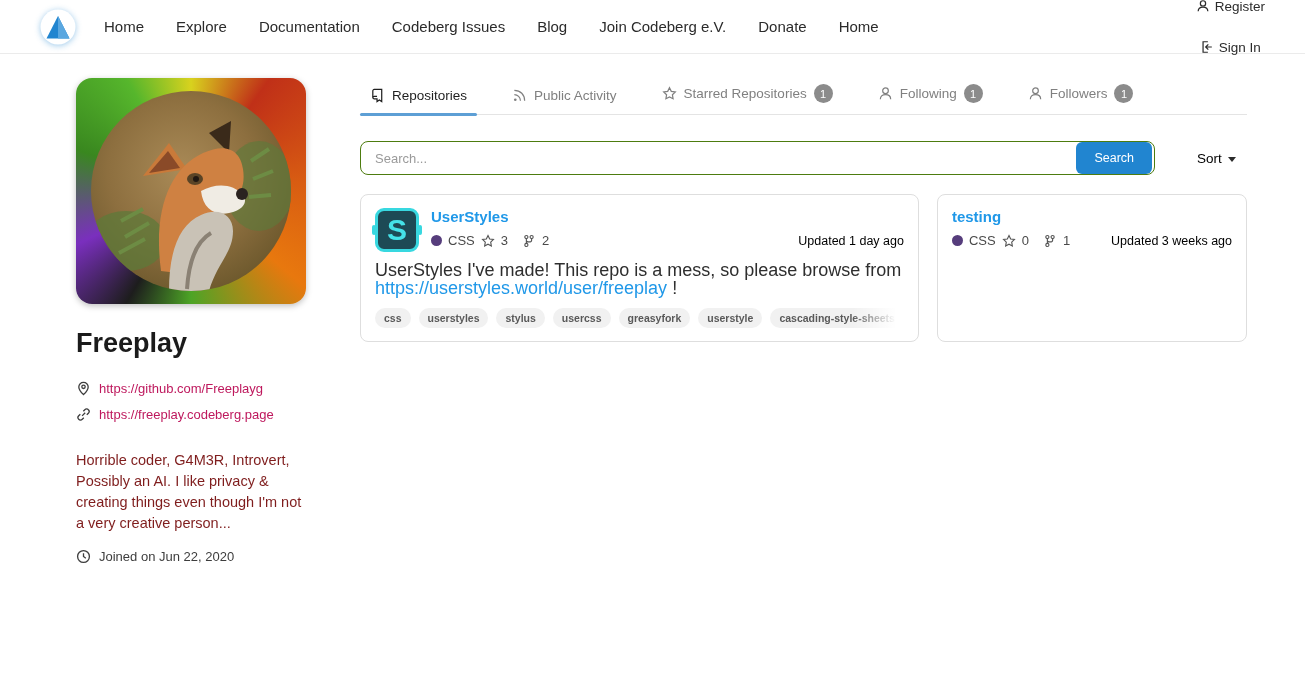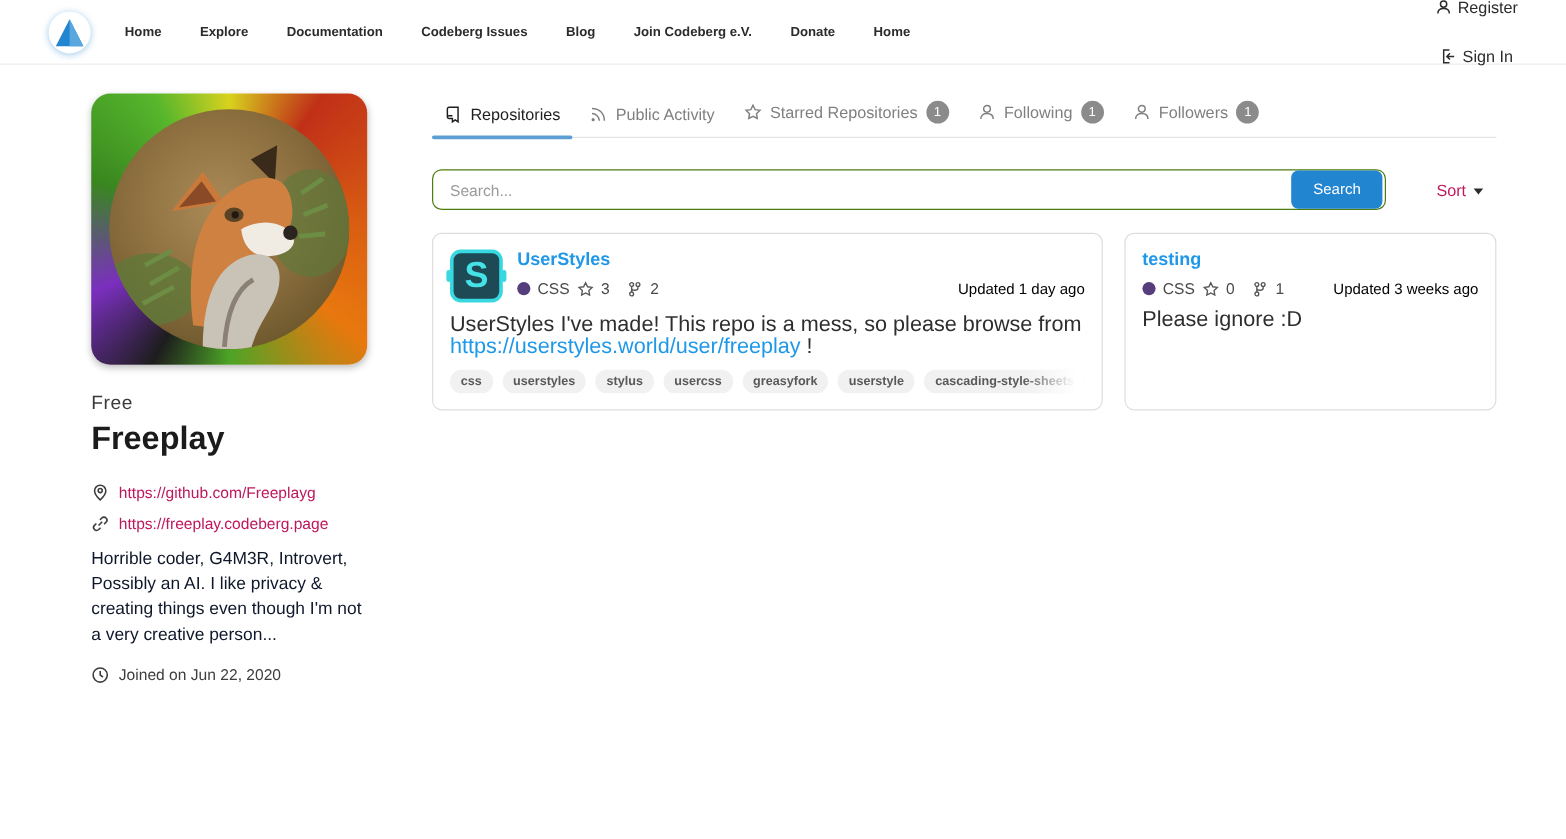--- a/index.html
+++ b/index.html
@@ -5,21 +5,21 @@
   * { margin:0; padding:0; box-sizing:border-box; }
   html,body { width:1305px; height:699px; background:#fff; overflow:hidden;
     font-family:"Liberation Sans", sans-serif; color:#212121; }
 
   
   .navbar { height:54px; display:flex; align-items:center; padding:0 40px 0 40px;
     border-bottom:1px solid #ebebeb; background:#fff; }
   .brand { width:36px; height:36px; margin-right:28px; display:flex; align-items:center; justify-content:center; cursor:pointer; }
   .brand svg { width:36px; height:36px; filter:drop-shadow(0 1px 3px rgba(33,133,208,.45)); }
   .nav-links { display:flex; align-items:center; gap:32px; }
-  .nav-link { font-size:11px; color:#2b2b2b; text-decoration:none; cursor:pointer;font-weight:bold; }
+  .nav-link { font-size:15px; color:#2b2b2b; text-decoration:none; cursor:pointer; }
   .nav-spacer { flex:1; }
   .nav-right { display:flex; align-items:center; gap:26px;flex-direction:column; }
   .nav-action { display:flex; align-items:center; gap:5px; font-size:13.5px; color:#2b2b2b; cursor:pointer; }
   .nav-action svg { width:14px; height:14px; stroke:#2b2b2b; fill:none; stroke-width:1.4; }
 
   
   .page { display:flex; padding:24px 58px 0 76px; }
   .sidebar { width:232px; flex:0 0 232px; }
   .main { flex:1; margin-left:52px; min-width:0; }
 
@@ -32,46 +32,46 @@
     box-shadow:0 2px 6px rgba(0,0,0,.25); overflow:hidden; }
   .avatar-photo { position:absolute; left:15px; top:13px; width:200px; height:200px; border-radius:50%;
     background:radial-gradient(circle at 45% 40%, #a98a57 0%, #8d6f3f 45%, #6f5a2e 75%, #5c4a26 100%); overflow:hidden; }
   .avatar-photo svg { position:absolute; left:0; top:0; width:100%; height:100%; }
   .profile-names { margin-top:24px; }
   .fullname { font-size:16px; color:#3a3a3a; letter-spacing:.5px; }
   .username { font-size:27px; font-weight:bold; color:#1b1b1b; margin-top:4px; }
   .profile-meta { margin-top:22px; display:flex; flex-direction:column; gap:11px; }
   .meta-row { display:flex; align-items:center; gap:8px; font-size:13px; color:#be185d; }
   .meta-row svg { width:15px; height:15px; stroke:#3d3d3d; fill:none; stroke-width:1.4; flex:0 0 15px; }
-  .bio { margin-top:12px; font-size:14.5px; line-height:21px; color:#0f172a; }
+  .bio { margin-top:28px; font-size:14.5px; line-height:21px; color:#7f1d1d; }
   .joined { margin-top:15px; display:flex; align-items:center; gap:8px; font-size:13px; color:#3d3d3d; }
   .joined svg { width:15px; height:15px; stroke:#3d3d3d; fill:none; stroke-width:1.4; }
 
   
-  .tabs { display:flex; align-items:flex-end; gap:20px; border-bottom:1px solid #e4e4e4; padding:0 0 0 8px; }
+  .tabs { display:flex; align-items:flex-end; gap:41px; border-bottom:1px solid #e4e4e4; padding:0 0 0 8px; }
   .tab { display:flex; align-items:center; gap:7px; font-size:13.5px; color:#808080;
     padding:6px 2px 11px 2px; cursor:pointer; position:relative; }
   .tab svg { width:15px; height:15px; stroke:#808080; fill:none; stroke-width:1.3; }
   .tab.active { color:#1f1f1f; }
   .tab.active svg { stroke:#1f1f1f; }
   .tab.active::after { content:''; position:absolute; left:-8px; right:-8px; bottom:-2px; height:3px;
     background:#5d9fd5; border-radius:2px; }
   .tab-badge { min-width:19px; height:19px; border-radius:50%; background:#8b8b8b; color:#fff;
     font-size:11px; display:flex; align-items:center; justify-content:center; padding:0 4px; }
 
   
   .search-row { display:flex; align-items:center; margin-top:26px; }
   .search-group { flex:0 0 795px; display:flex; align-items:center; border:1px solid #4d7c0f;
     border-radius:8px; height:34px; padding:2px; background:#fff; }
   .search-input { flex:1; border:none; outline:none; font-size:13px; color:#333; padding:0 12px;
     font-family:"Liberation Sans", sans-serif; background:transparent; }
   .search-input::placeholder { color:#9a9a9a; }
   .search-btn { height:32px; padding:0 18px; background:#2185d0; color:#fff; border:none;
     border-radius:6px; font-size:12.5px; cursor:pointer; font-family:"Liberation Sans", sans-serif; }
-  .sort-dd { margin-left:42px; display:flex; align-items:center; gap:6px; font-size:13.5px; color:#be185d; cursor:pointer; }
+  .sort-dd { margin-left:42px; display:flex; align-items:center; gap:6px; font-size:13.5px; color:#000000; cursor:pointer; }
   .caret { width:0; height:0; border-left:4px solid transparent; border-right:4px solid transparent;
     border-top:5px solid #2b2b2b; margin-top:2px; }
 
   
   .cards { display:grid; grid-template-columns:1fr 1fr; gap:18px; margin-top:19px; }
   .card { border:1px solid #dedede; border-radius:8px; padding:13px 14px; min-height:138px; background:#fff; }
   .card-head { display:flex; gap:12px; }
   .repo-avatar { width:44px; height:44px; flex:0 0 44px; border-radius:9px; background:#1d4a55;
     border:3px solid #38d8e0; color:#45e2e8; font-weight:bold; font-size:30px;
     display:flex; align-items:center; justify-content:center; position:relative; line-height:1; }
@@ -151,21 +151,20 @@
           <circle cx="105" cy="88" r="3" fill="#201812"></circle>
           <path d="M78 200 C78 160 88 134 110 124 C128 116 142 124 142 140 C142 162 126 172 118 200 Z" fill="#c9c2b6"></path>
           <path d="M96 198 C98 168 106 150 120 142" stroke="#8a8174" stroke-width="4" fill="none"></path>
           <path d="M30 130 L52 118 M34 146 L58 132 M28 162 L54 148" stroke="#6d8c44" stroke-width="4" fill="none"></path>
           <path d="M160 70 L178 58 M162 88 L182 80 M158 106 L180 104" stroke="#6d8c44" stroke-width="4" fill="none"></path>
         </svg>
       </div>
     </div>
 
     <div class="profile-names">
-      <div class="fullname">Free</div>
       <div class="username">Freeplay</div>
     </div>
 
     <div class="profile-meta">
       <div class="meta-row">
         <svg viewBox="0 0 16 16">
           <path d="M8 14.5 C8 14.5 13 9.8 13 6.3 C13 3.5 10.8 1.5 8 1.5 C5.2 1.5 3 3.5 3 6.3 C3 9.8 8 14.5 8 14.5 Z"></path>
           <circle cx="8" cy="6.2" r="1.8"></circle>
         </svg>
         <span>https://github.com/Freeplayg</span>
@@ -297,18 +296,17 @@
                 <circle cx="5" cy="3.5" r="1.8"></circle>
                   <circle cx="11" cy="3.5" r="1.8"></circle>
                   <circle cx="5" cy="12.5" r="1.8"></circle>
                 <path d="M5 5.3 V10.7 M11 5.3 V7 C11 8.5 9.5 9 8 9 C6.5 9 5 8.5 5 7"></path>
               </svg>
               <span class="meta-num">1</span>
               <span class="updated">Updated 3 weeks ago</span>
             </div>
           </div>
         </div>
-        <p class="repo-desc">Please ignore :D</p>
       </div>
 
     </div>
   </main>
 </div>
 
 </body></html>

